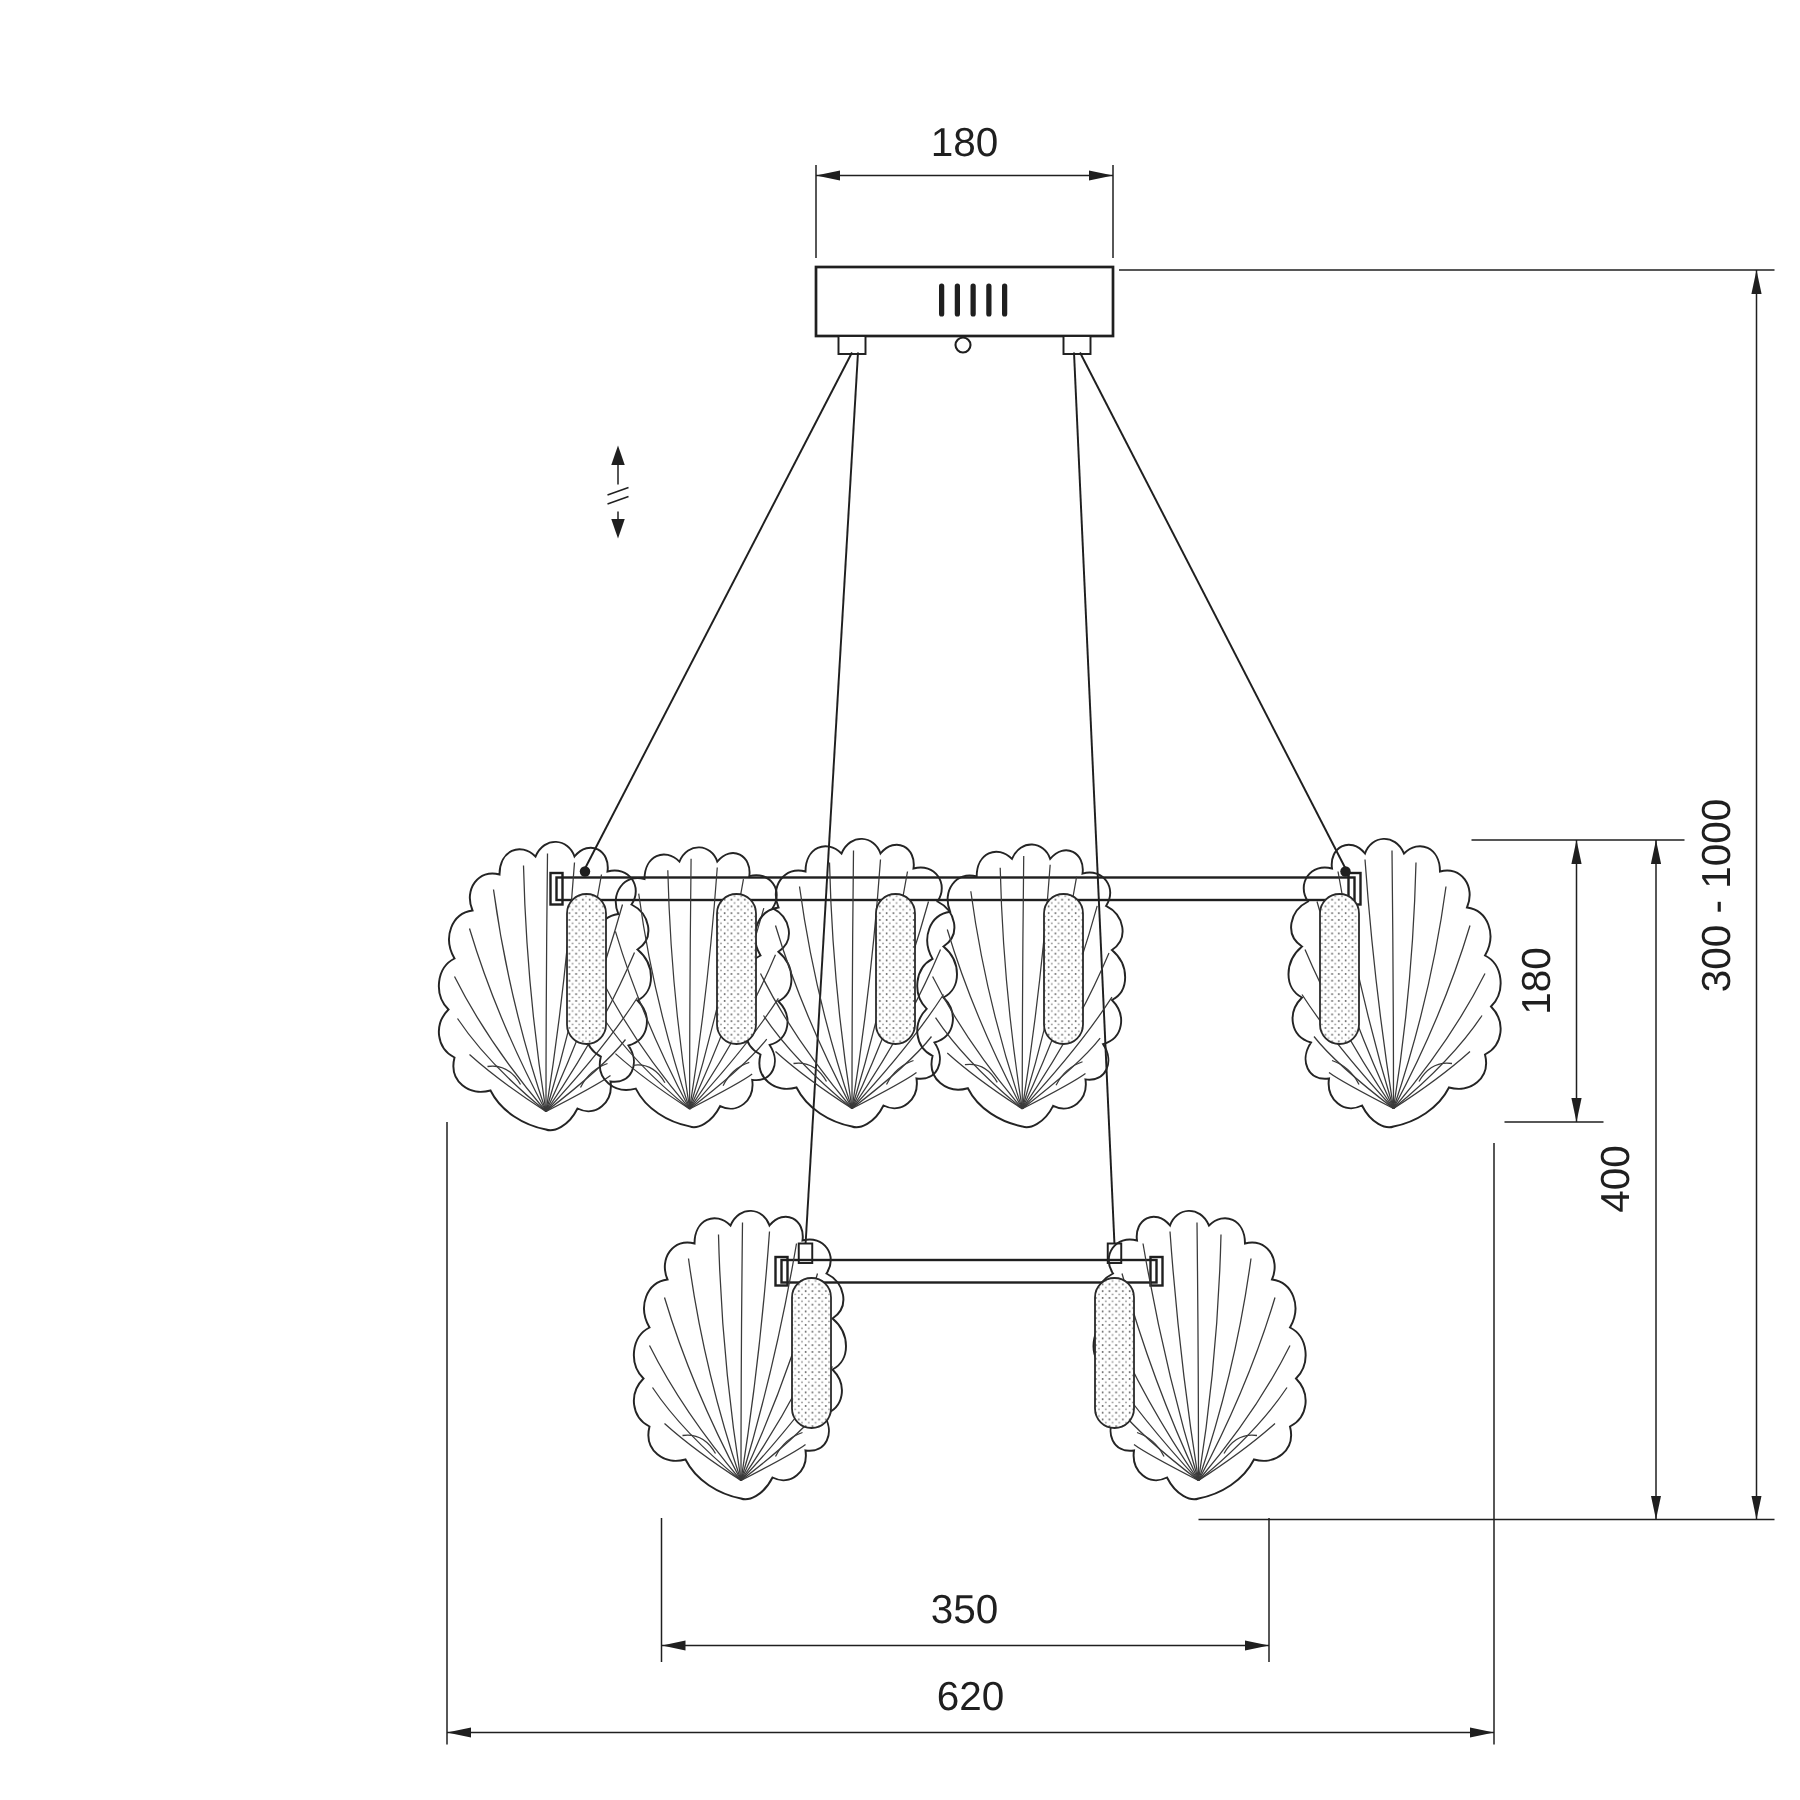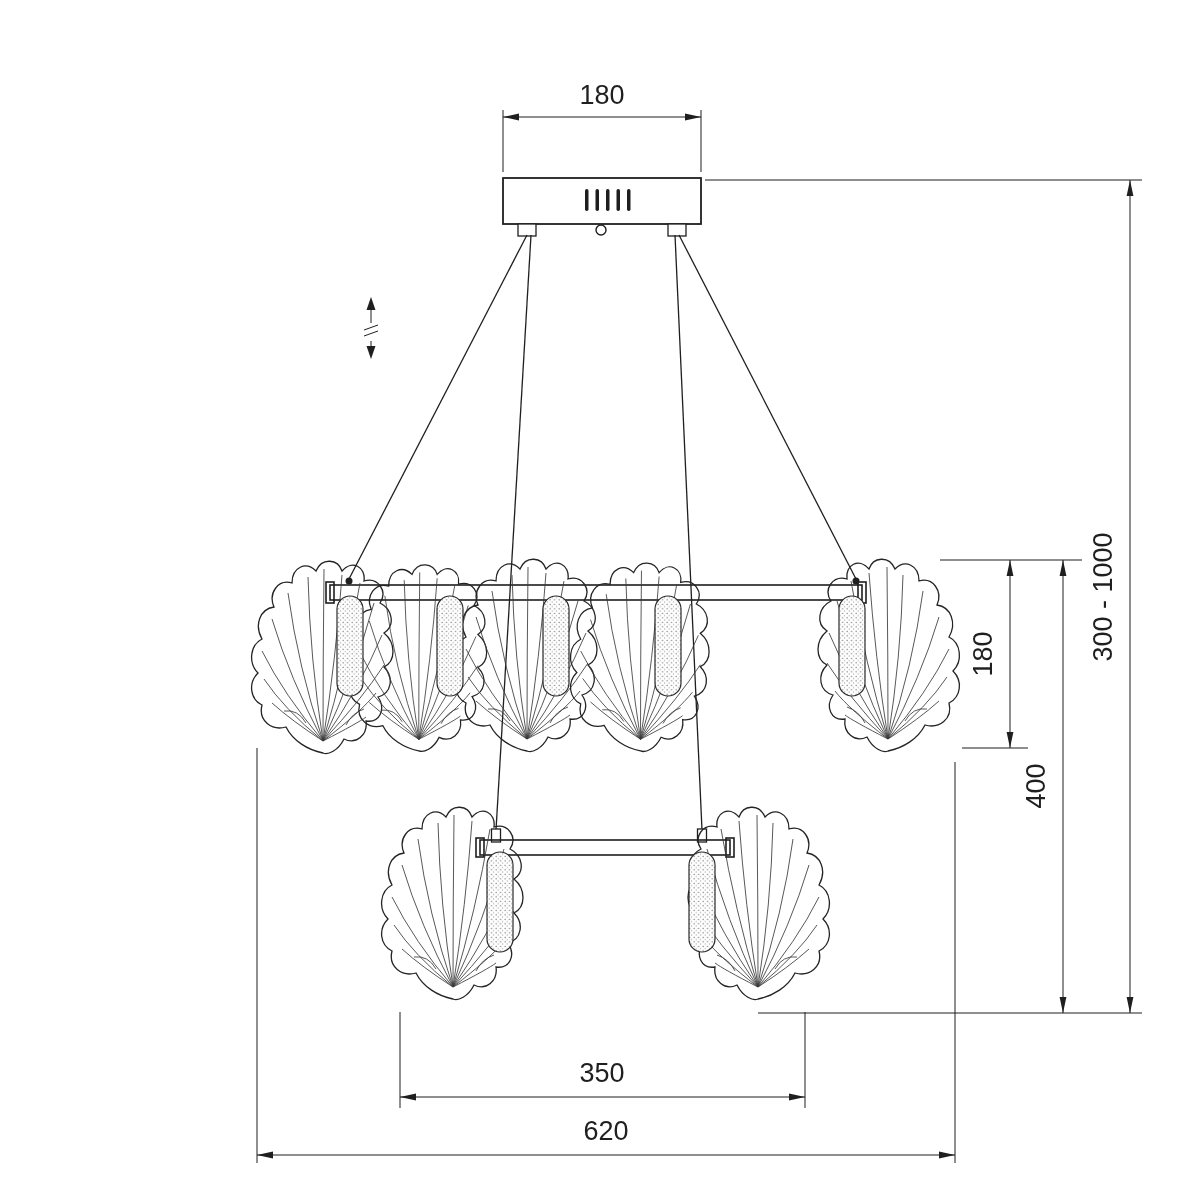--- a/index.html
+++ b/index.html
@@ -6,20 +6,21 @@
     margin: 0;
     padding: 0;
     background: #ffffff;
     font-family: "Liberation Sans", sans-serif;
   }
   .stage {
     width: 1104px;
     height: 1200px;
     background: #ffffff;
     position: relative;
+    padding-left: 41px;
   }
   svg { display: block; }
   .outline   { fill: none; stroke: #1f1f1f; stroke-width: 1.8; }
   .bar       { fill: none; stroke: #1f1f1f; stroke-width: 1.6; }
   .wire      { fill: none; stroke: #1f1f1f; stroke-width: 1.3; }
   .dimline   { fill: none; stroke: #1f1f1f; stroke-width: 1; }
   .extline   { fill: none; stroke: #1f1f1f; stroke-width: 1; }
   .dimtext   { fill: #1f1f1f; font-size: 27px; font-family: "Liberation Sans", sans-serif; }
   .solid     { fill: #1f1f1f; stroke: none; }
   .tube      { fill: url(#stipple); stroke: #2a2a2a; stroke-width: 1.2; }

